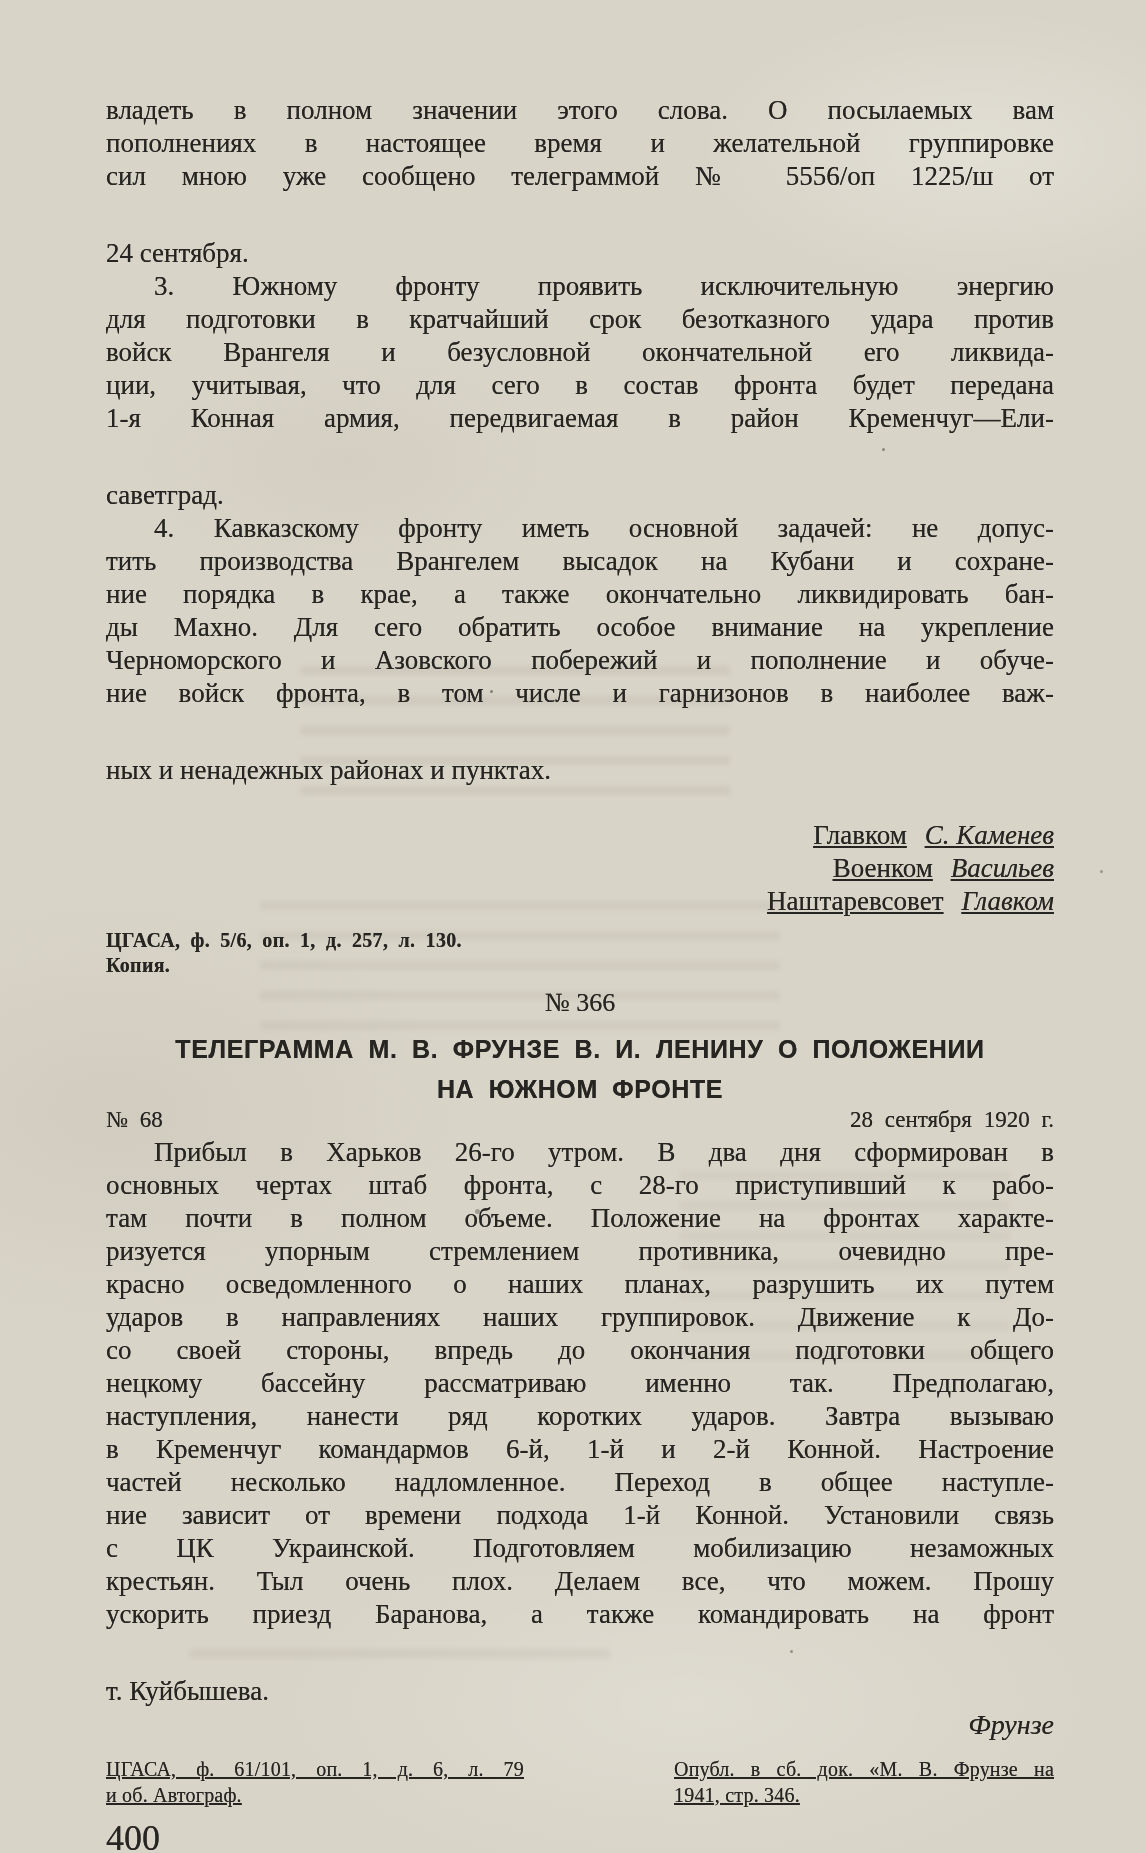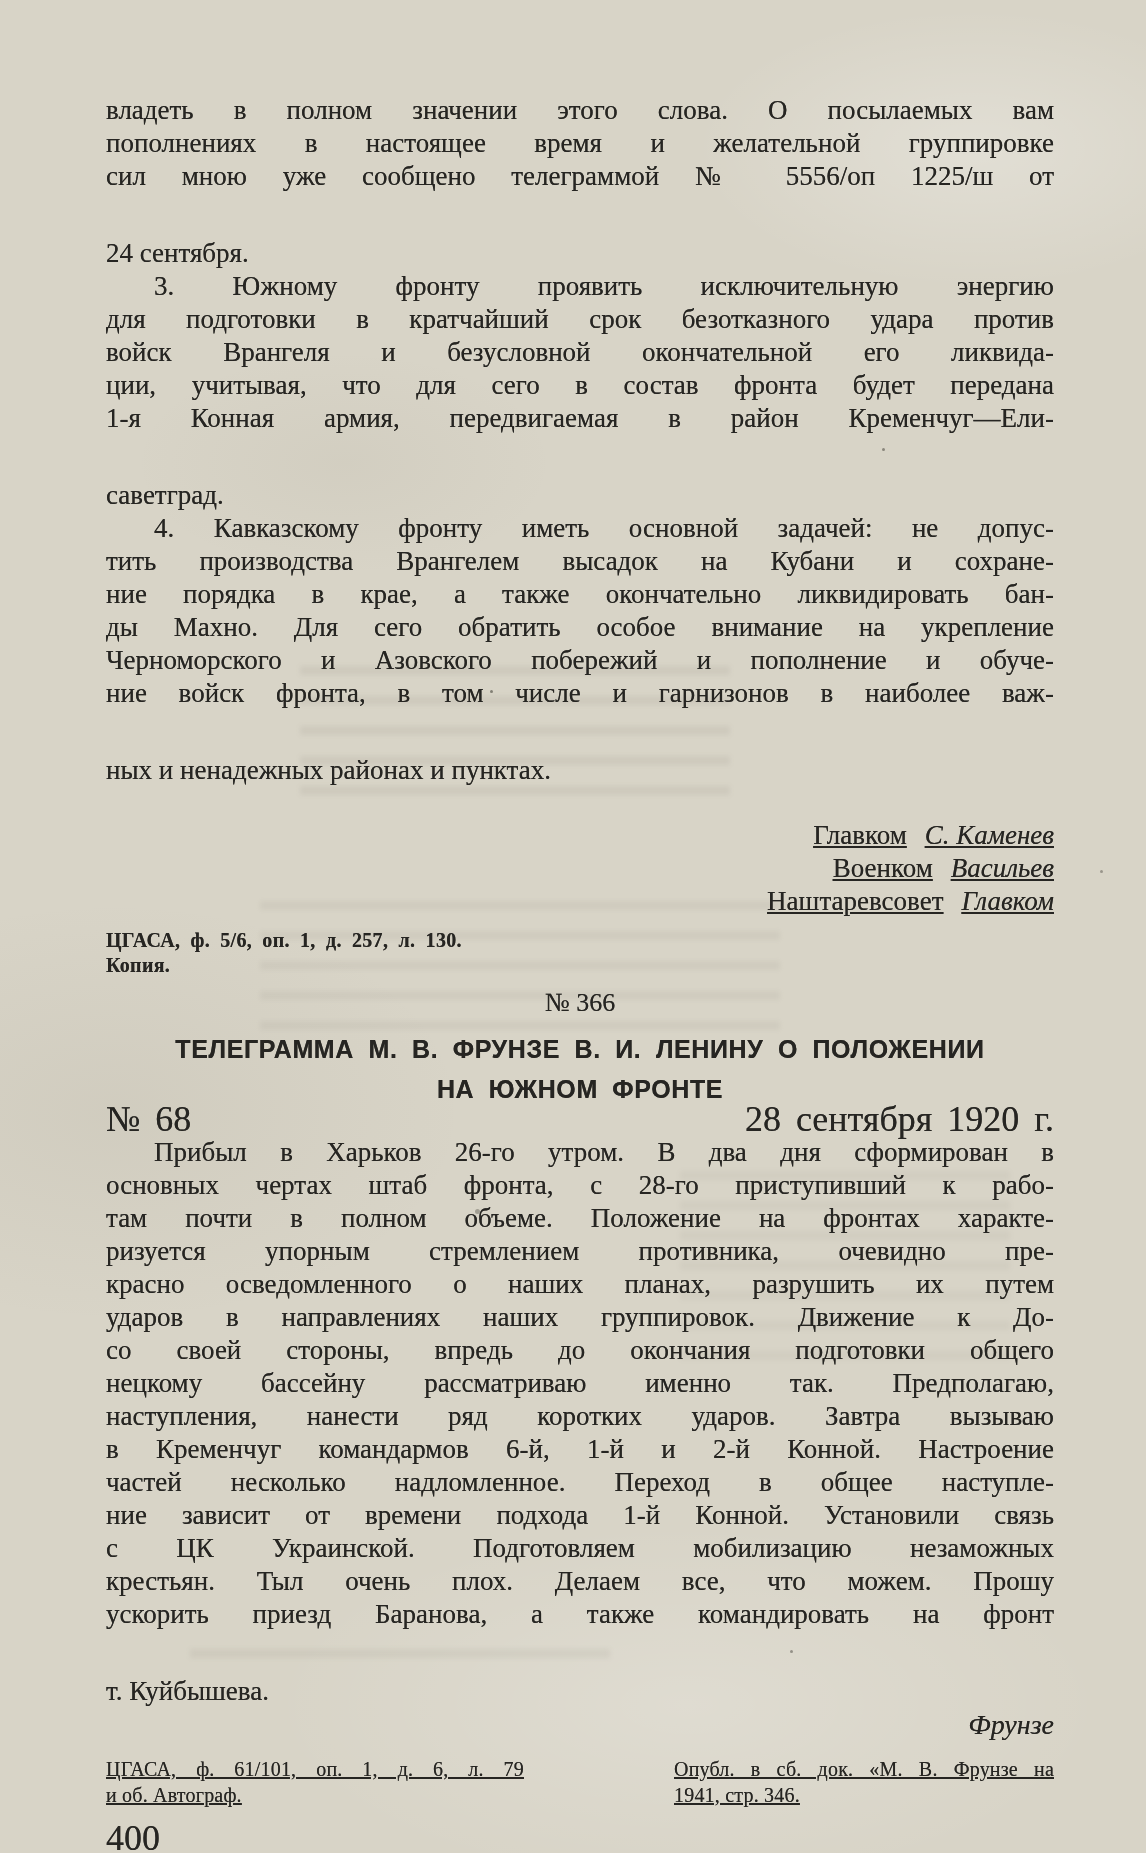--- a/index.html
+++ b/index.html
@@ -52,21 +52,21 @@
 
   .doc-number { margin-top: 8px; text-align: center; font-size: 26px; line-height: 33px;
     text-shadow: 0 0 .6px rgba(38,37,34,.75); }
 
   .title { margin: 10px 0 0 0; text-align: center;
     font-family: "Liberation Sans", "DejaVu Sans", sans-serif;
     font-weight: bold; font-size: 25px; line-height: 40px;
     word-spacing: 7px; letter-spacing: .6px; text-shadow: 0 0 .6px rgba(38,37,34,.8); }
 
   .meta-row { margin-top: -6px; display: flex; justify-content: space-between;
-    align-items: flex-end; font-size: 36px; line-height: 33px;
+    align-items: flex-end; font-size: 23px; line-height: 33px;
     word-spacing: 6px; text-shadow: 0 0 .6px rgba(38,37,34,.75); }
 
   .body-para { margin-top: 0; }
 
   .sig-frunze { text-align: right; font-style: italic; font-size: 28px; line-height: 34px;
     text-shadow: 0 0 .6px rgba(38,37,34,.75); }
 
   .bottom-notes { display: flex; justify-content: space-between; margin-top: 14px;
     font-size: 20px; line-height: 26px; letter-spacing: .2px;
     text-shadow: 0 0 .5px rgba(38,37,34,.7); text-decoration: underline; }

